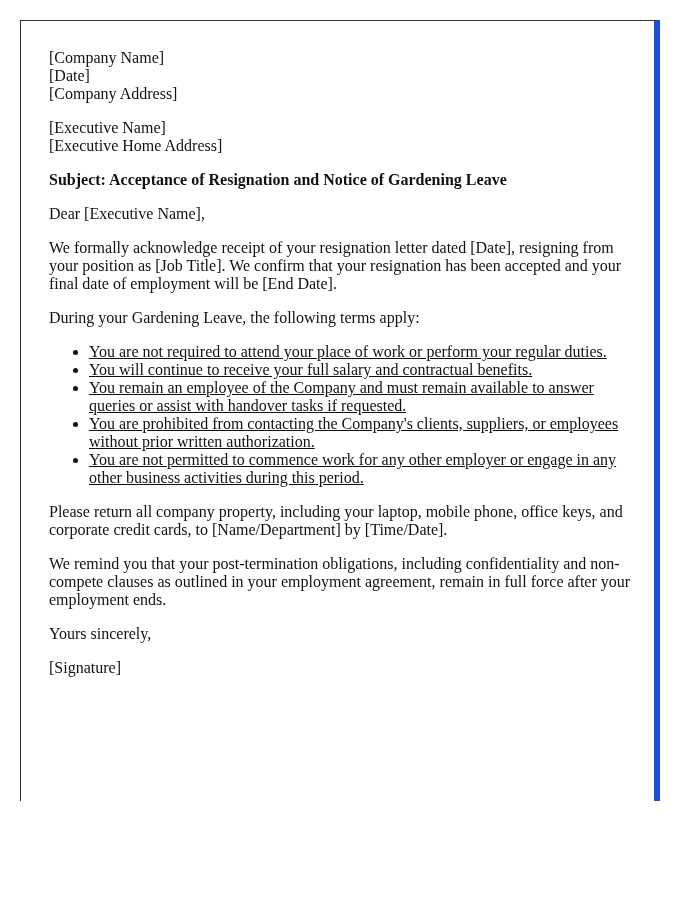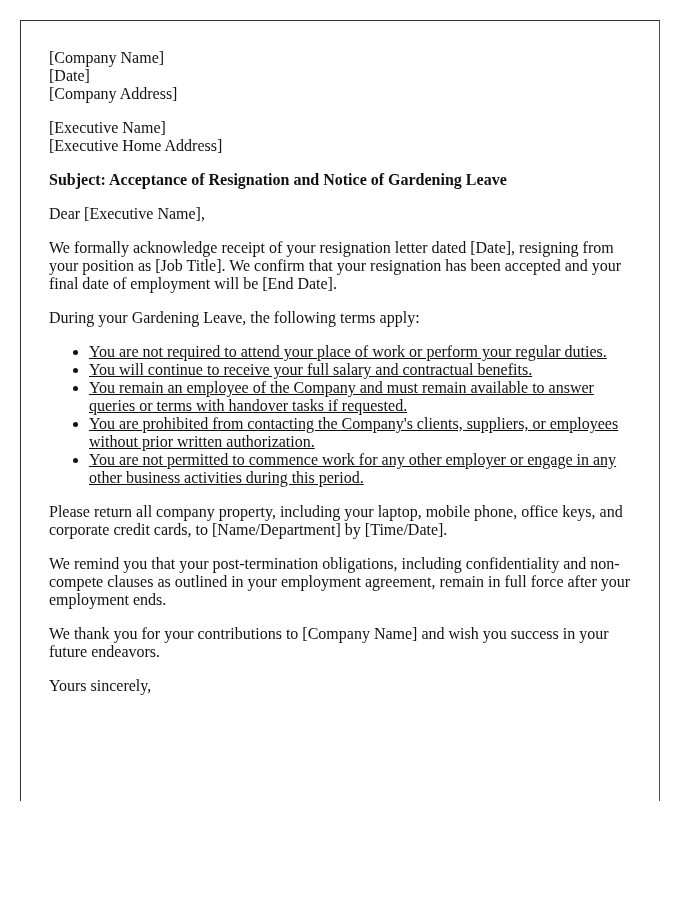--- a/index.html
+++ b/index.html
@@ -17,21 +17,21 @@
       color: #111111;
     }
     .page {
       position: absolute;
       left: 20px;
       top: 20px;
       width: 640px;
       height: 781px;
       border-top: 1px solid #333333;
       border-left: 1px solid #333333;
-      border-right: 1px solid #1d4ed8;
+      border-right: 6px solid #1d4ed8;
       box-sizing: border-box;
       overflow: hidden;
     }
     .letter {
       position: absolute;
       left: 28px;
       top: 28px;
       width: 590px;
     }
     .block { margin: 0 0 16px 0; }
@@ -66,28 +66,28 @@
     <p>Dear [Executive Name],</p>
 
     <p>We formally acknowledge receipt of your resignation letter dated [Date], resigning from your position as [Job Title]. We confirm that your resignation has been accepted and your final date of employment will be [End Date].</p>
 
 
     <p>During your Gardening Leave, the following terms apply:</p>
 
     <ul>
       <li>You are not required to attend your place of work or perform your regular duties.</li>
       <li>You will continue to receive your full salary and contractual benefits.</li>
-      <li>You remain an employee of the Company and must remain available to answer queries or terms with handover tasks if requested.</li>
+      <li>You remain an employee of the Company and must remain available to answer queries or assist with handover tasks if requested.</li>
       <li>You are prohibited from contacting the Company's clients, suppliers, or employees without prior written authorization.</li>
       <li>You are not permitted to commence work for any other employer or engage in any other business activities during this period.</li>
     </ul>
 
     <p>Please return all company property, including your laptop, mobile phone, office keys, and corporate credit cards, to [Name/Department] by [Time/Date].</p>
 
     <p>We remind you that your post-termination obligations, including confidentiality and non-compete clauses as outlined in your employment agreement, remain in full force after your employment ends.</p>
 
-    <p>We thank you for your contributions to [Company Name] and wish you success in your future endeavors.</p>
 
     <p>Yours sincerely,</p>
 
+    <p>[Signature]</p>
 
   </div>
 </div>
 
 </body></html>

